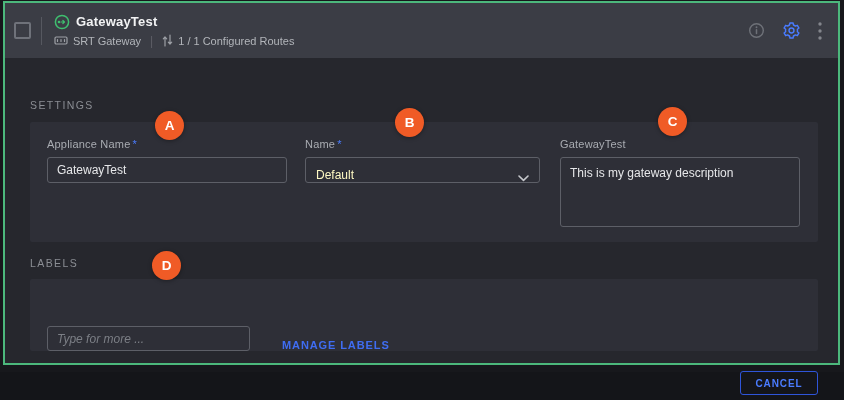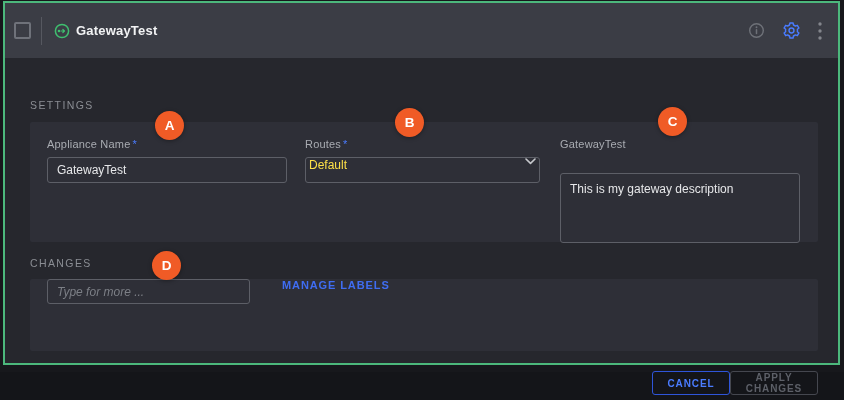--- a/index.html
+++ b/index.html
@@ -49,31 +49,31 @@
   .field-desc  { width:240px; margin-left:20px; }
 
   .text-input {
     margin-top:7px; width:100%; height:26px; box-sizing:border-box;
     background:transparent; border:1px solid #5d5f67; border-radius:3px;
     color:#e6e7e9; font-size:12px; padding:0 9px; font-family:inherit; outline:none;
   }
   .select {
     margin-top:7px; height:26px; box-sizing:border-box;
     border:1px solid #5d5f67; border-radius:3px;
-    display:flex; align-items:flex-start; justify-content:space-between;
-    padding:0 3px; color:#fde047; font-size:12px; cursor:pointer;
+    display:flex; align-items:flex-end; justify-content:space-between;
+    padding:0 10px; color:#fef9c3; font-size:12px; cursor:pointer;
   }
   .desc-textarea {
-    margin-top:23px; width:100%; height:70px; box-sizing:border-box;
+    margin-top:7px; width:100%; height:70px; box-sizing:border-box;
     background:transparent; border:1px solid #5d5f67; border-radius:3px;
     color:#e6e7e9; font-size:12px; padding:7px 9px; resize:none;
     font-family:inherit; outline:none; line-height:1.35;
   }
 
-  .labels-panel { margin-top:10px; height:72px; box-sizing:border-box; display:flex; align-items:flex-start; padding:0 17px; }
+  .labels-panel { margin-top:10px; height:72px; box-sizing:border-box; display:flex; align-items:flex-end; padding:0 17px; }
   .labels-input { margin-top:0; width:203px; height:25px; }
   .labels-input::placeholder { color:#7c7f86; font-style:italic; }
   .manage-link {
     margin-left:32px; color:#3f6df2; font-size:11px; font-weight:bold;
     letter-spacing:.9px; cursor:pointer; text-decoration:none;
   }
 
   .footer { display:flex; justify-content:flex-end; margin-top:20px; }
   .btn {
     height:24px; border-radius:3px; font-size:10px; font-weight:bold;
@@ -106,20 +106,37 @@
       <div class="header-main">
         <div class="title-row">
           <span class="icon">
             <svg width="16" height="16" viewBox="0 0 16 16">
               <circle cx="8" cy="8" r="6.6" fill="none" stroke="#3fbf6f" stroke-width="1.5"></circle>
               <circle cx="5" cy="8" r="1.3" fill="#3fbf6f"></circle>
               <path d="M7.1 8h3.1M8.9 6.5L10.5 8 8.9 9.5" stroke="#3fbf6f" stroke-width="1.2" fill="none" stroke-linecap="round" stroke-linejoin="round"></path>
             </svg>
           </span>
           <span class="title">GatewayTest</span>
+        </div>
+        <div class="sub-row">
+          <span class="icon">
+            <svg width="14" height="11" viewBox="0 0 14 11">
+              <rect x="1" y="2" width="12" height="7" rx="1.2" fill="none" stroke="#9da0a6" stroke-width="1.2"></rect>
+              <path d="M3.5 4.6v1.8M7 4.6v1.8M10.5 4.6v1.8" stroke="#9da0a6" stroke-width="1.2" stroke-linecap="round"></path>
+            </svg>
+          </span>
+          <span>SRT Gateway</span>
+          <span class="pipe">|</span>
+          <span class="icon">
+            <svg width="11" height="13" viewBox="0 0 11 13">
+              <path d="M3 12V3M1.3 4.8L3 2.9l1.7 1.9" fill="none" stroke="#9da0a6" stroke-width="1.2" stroke-linecap="round" stroke-linejoin="round"></path>
+              <path d="M8 1v9M6.3 8.2L8 10.1l1.7-1.9" fill="none" stroke="#9da0a6" stroke-width="1.2" stroke-linecap="round" stroke-linejoin="round"></path>
+            </svg>
+          </span>
+          <span>1 / 1 Configured Routes</span>
         </div>
       </div>
       <div class="header-actions">
         <span class="icon">
           <svg width="17" height="17" viewBox="0 0 18 18">
             <circle cx="9" cy="9" r="7.2" fill="none" stroke="#6e7178" stroke-width="1.5"></circle>
             <path d="M9 8.3v4" stroke="#6e7178" stroke-width="1.6" stroke-linecap="round"></path>
             <circle cx="9" cy="5.5" r="1" fill="#6e7178"></circle>
           </svg>
         </span>
@@ -145,50 +162,49 @@
       <div class="panel settings-panel">
         <div class="field-name">
           <div class="field-label">
             <span>Appliance Name</span><span class="req">*</span>
           </div>
           <input class="text-input" type="text" value="GatewayTest" style="">
         </div>
 
         <div class="field-group">
           <div class="field-label">
-            <span>Routes</span><span class="req">*</span>
+            <span>Name</span><span class="req">*</span>
           </div>
           <div class="select">
             <span>Default</span>
             <span class="icon">
               <svg width="11" height="7" viewBox="0 0 11 7">
                 <path d="M1 1l4.5 4.4L10 1" fill="none" stroke="#c6c8cc" stroke-width="1.6" stroke-linecap="round" stroke-linejoin="round"></path>
               </svg>
             </span>
           </div>
         </div>
 
         <div class="field-desc">
           <div class="field-label">
             <span>GatewayTest</span>
           </div>
           <textarea class="desc-textarea" style="">This is my gateway description</textarea>
         </div>
       </div>
 
-      <div class="section-heading second">CHANGES</div>
+      <div class="section-heading second">LABELS</div>
 
       <div class="panel labels-panel">
         <input class="text-input labels-input" type="text" placeholder="Type for more ..." style="">
         <a class="manage-link">MANAGE LABELS</a>
       </div>
 
       <div class="footer">
         <button class="btn btn-cancel">CANCEL</button>
-        <button class="btn btn-apply" disabled="">APPLY CHANGES</button>
       </div>
     </div>
 
     <div class="badge badge-a">A</div>
     <div class="badge badge-b">B</div>
     <div class="badge badge-c">C</div>
     <div class="badge badge-d">D</div>
   </div>
 </div>
 

